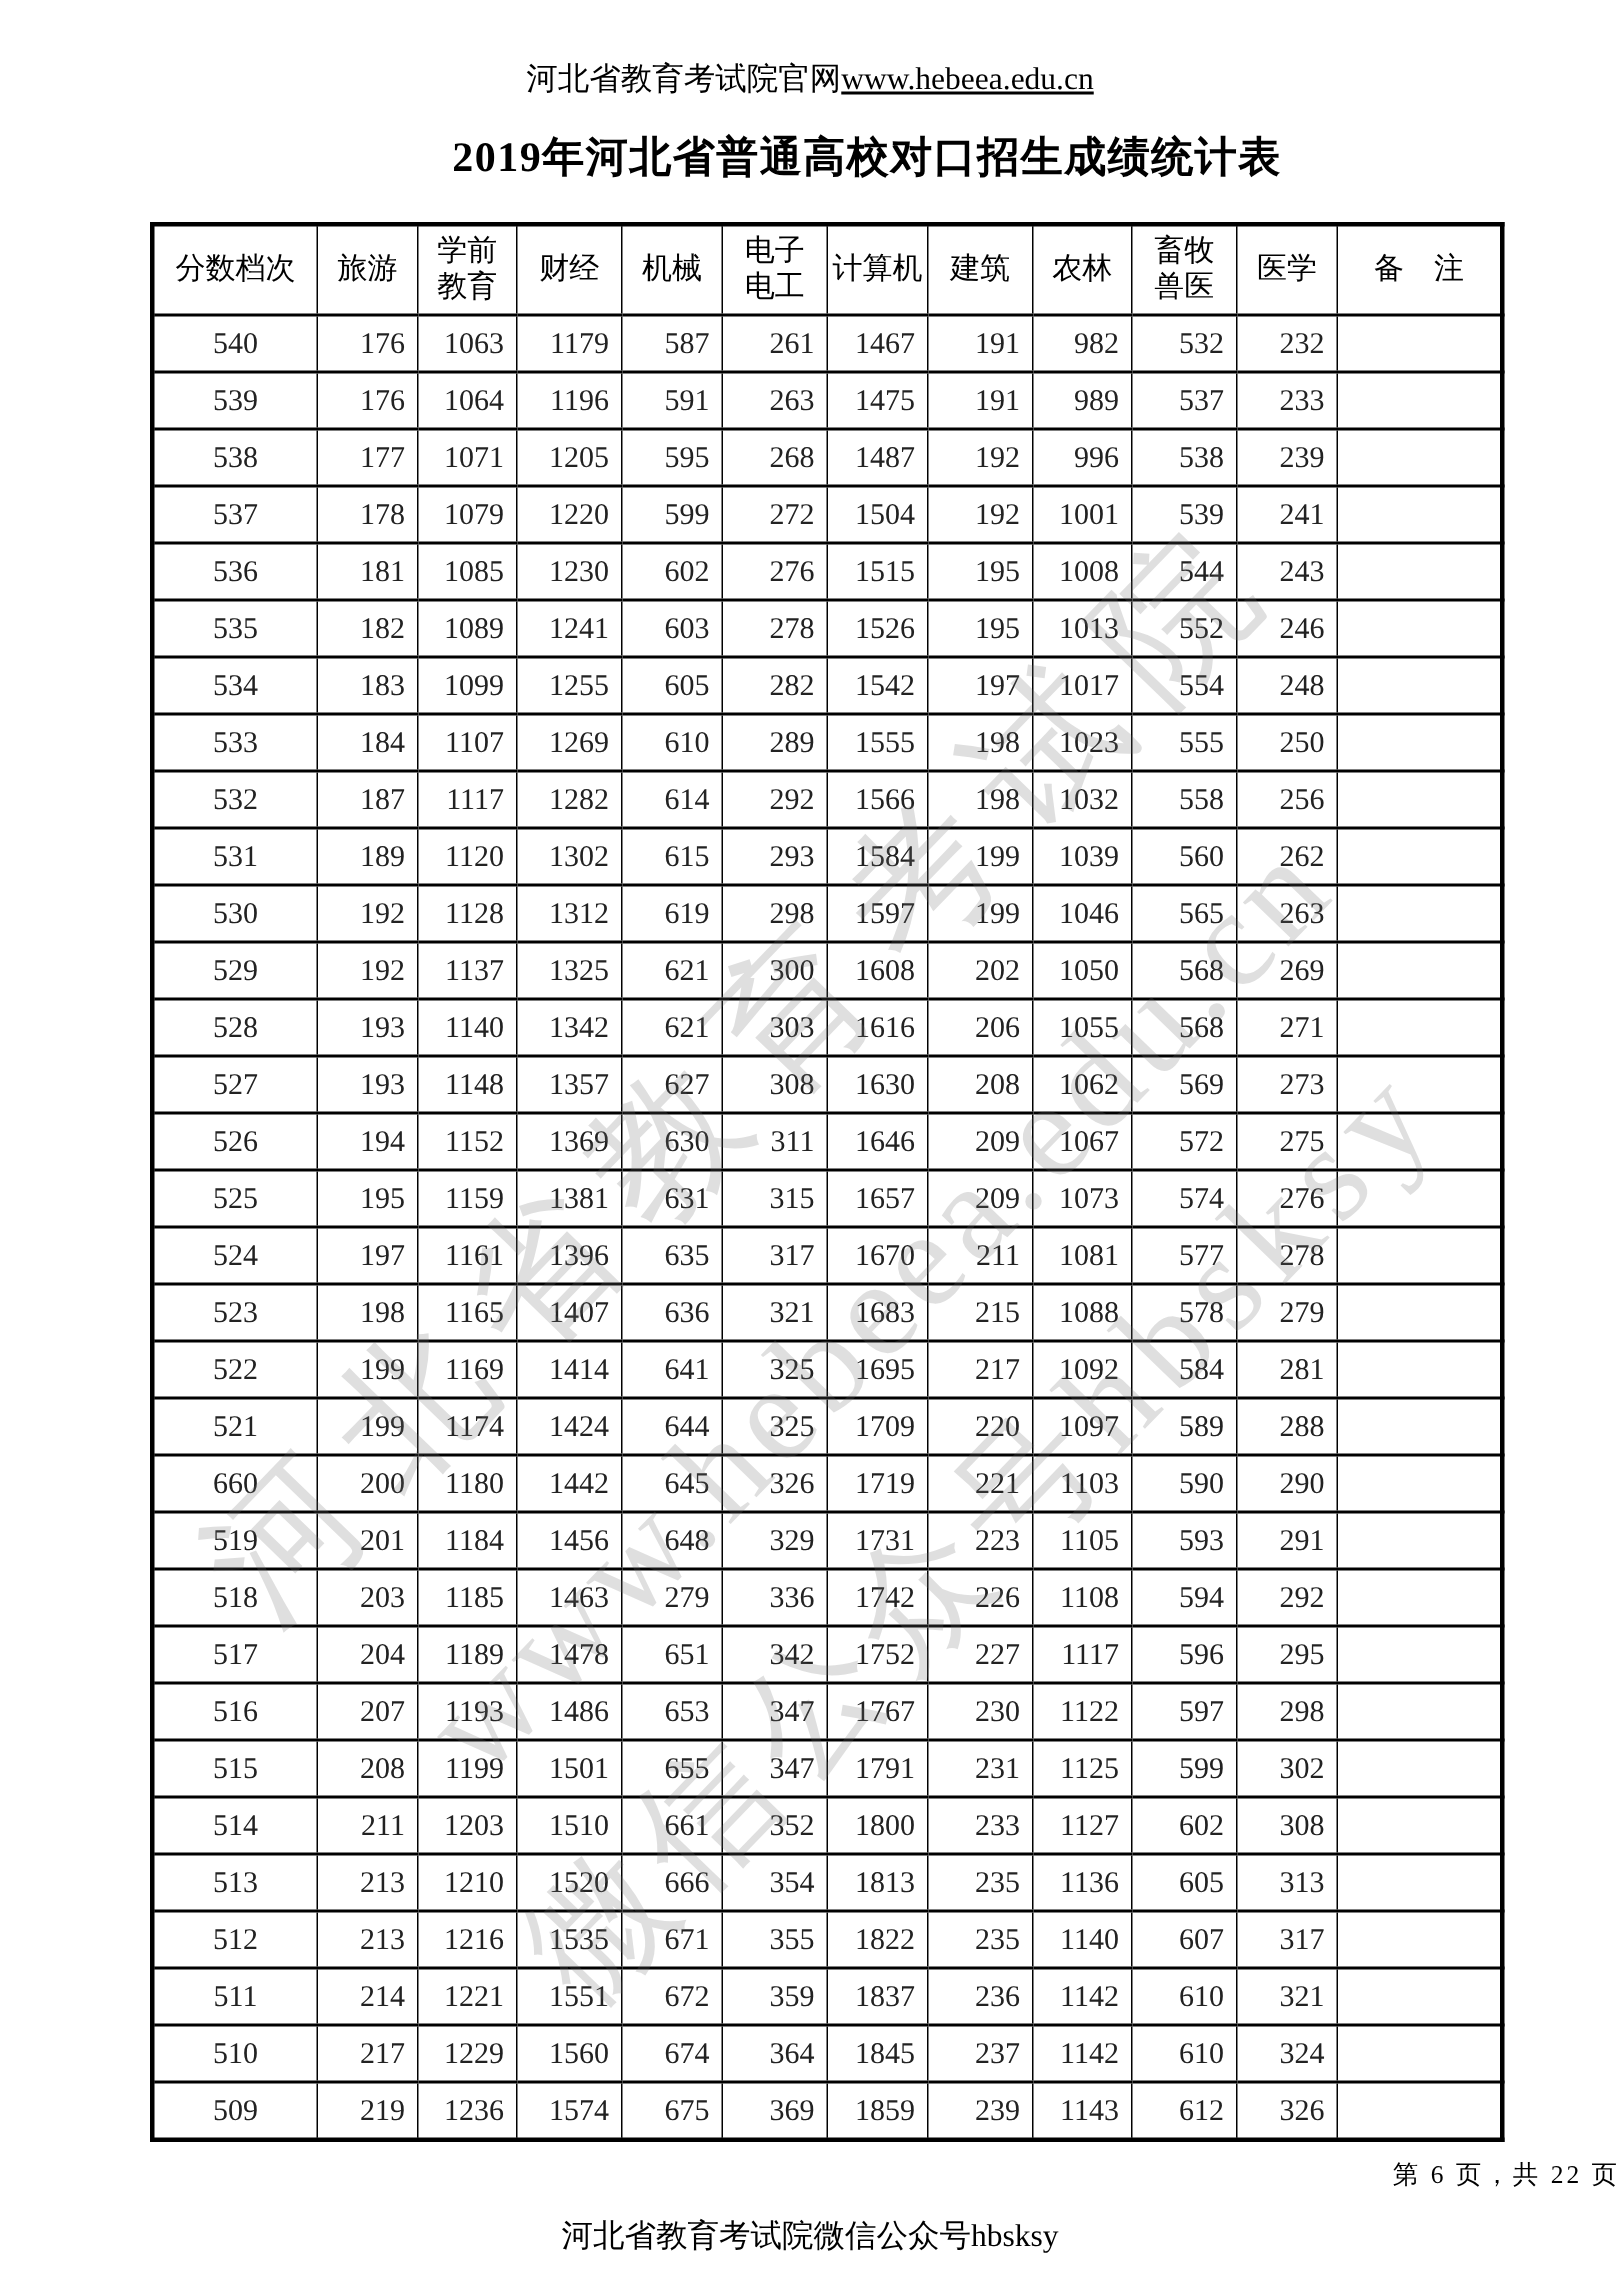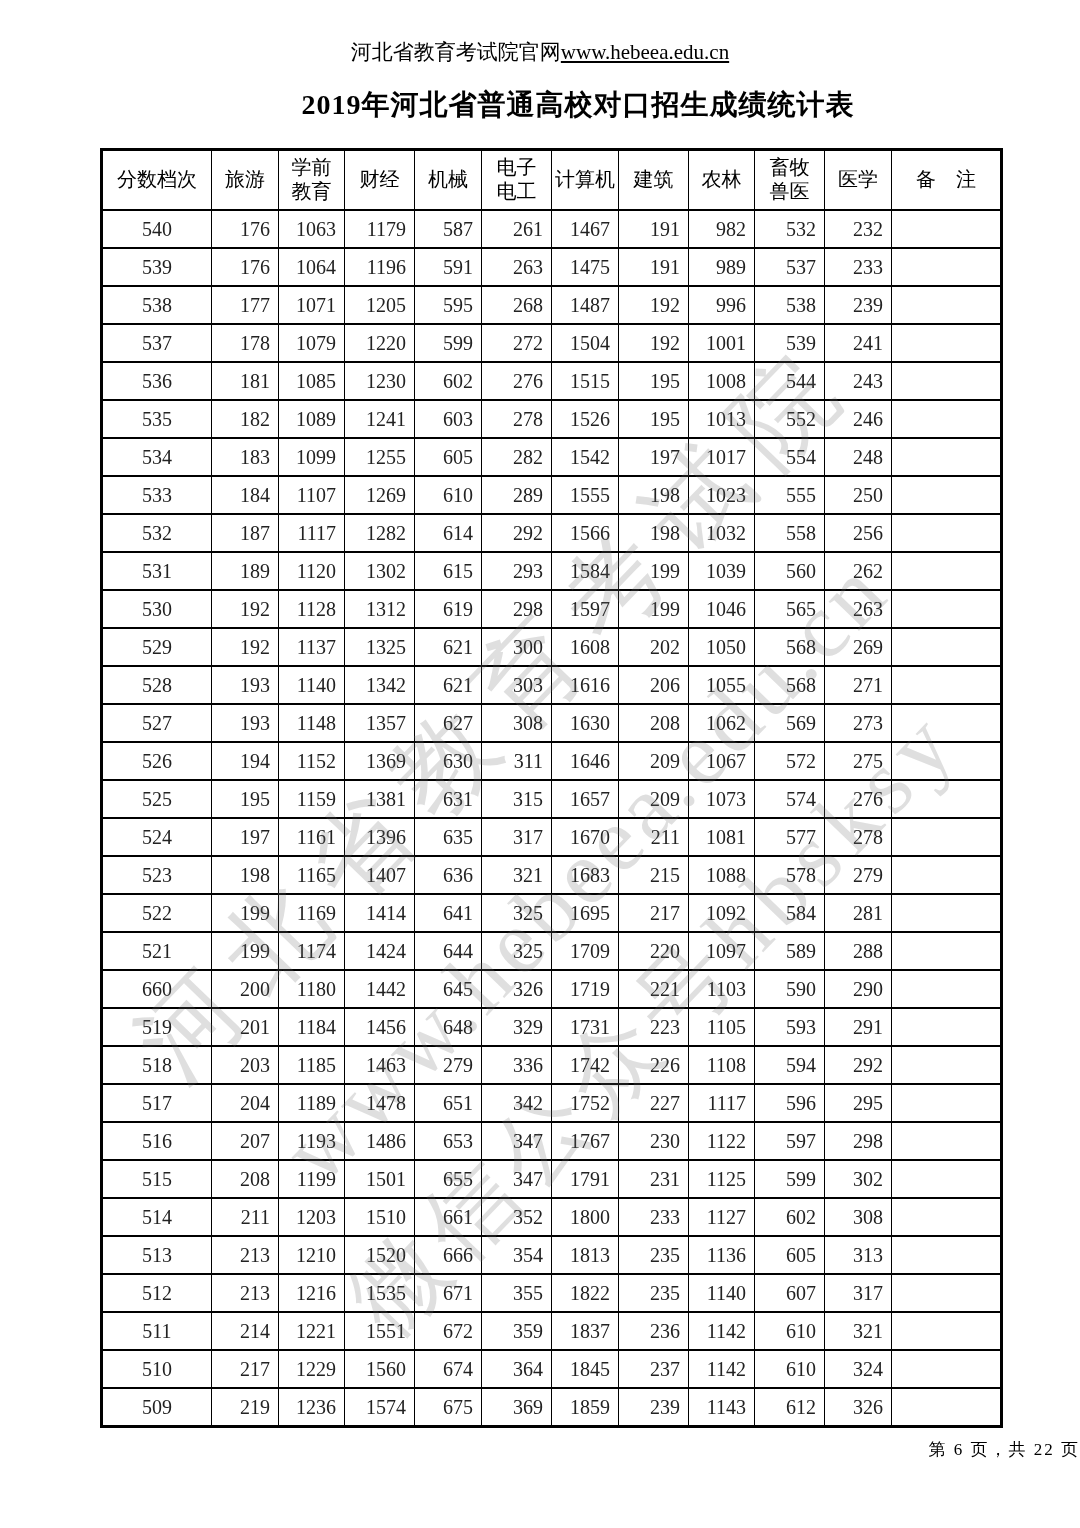--- a/index.html
+++ b/index.html
@@ -565,14 +565,15 @@
           <td class="num">239</td>
           <td class="num">1143</td>
           <td class="num">612</td>
           <td class="num">326</td>
           <td class="remark"></td>
         </tr>
       </tbody>
   </table>
 
   <div class="footer-page">第 6 页，共 22 页</div>
+  <div class="footer-note">河北省教育考试院微信公众号hbsksy</div>
 
 </div>
 
 </body></html>

